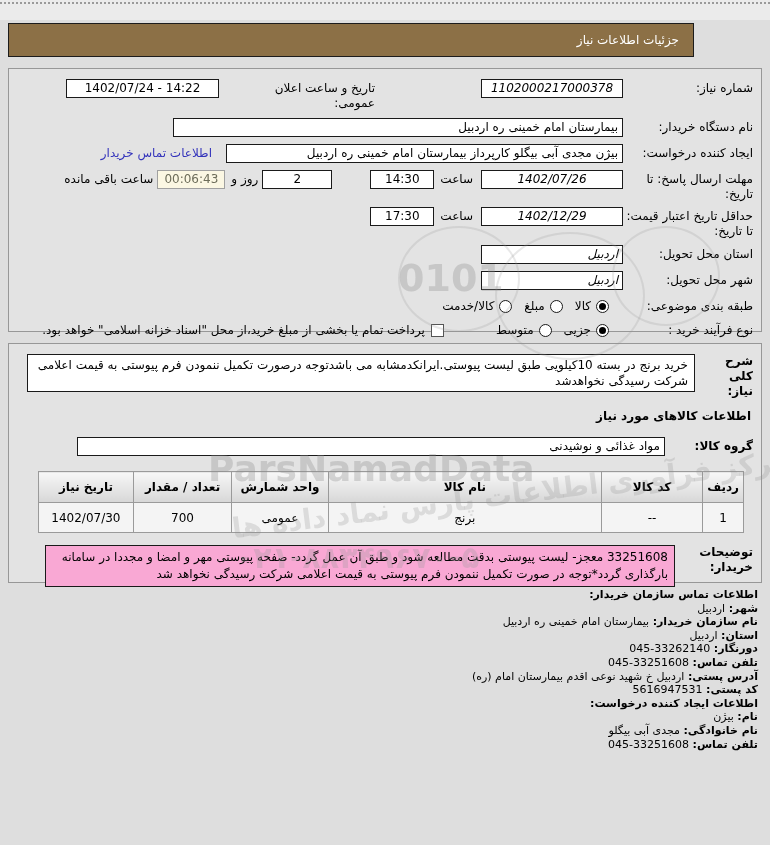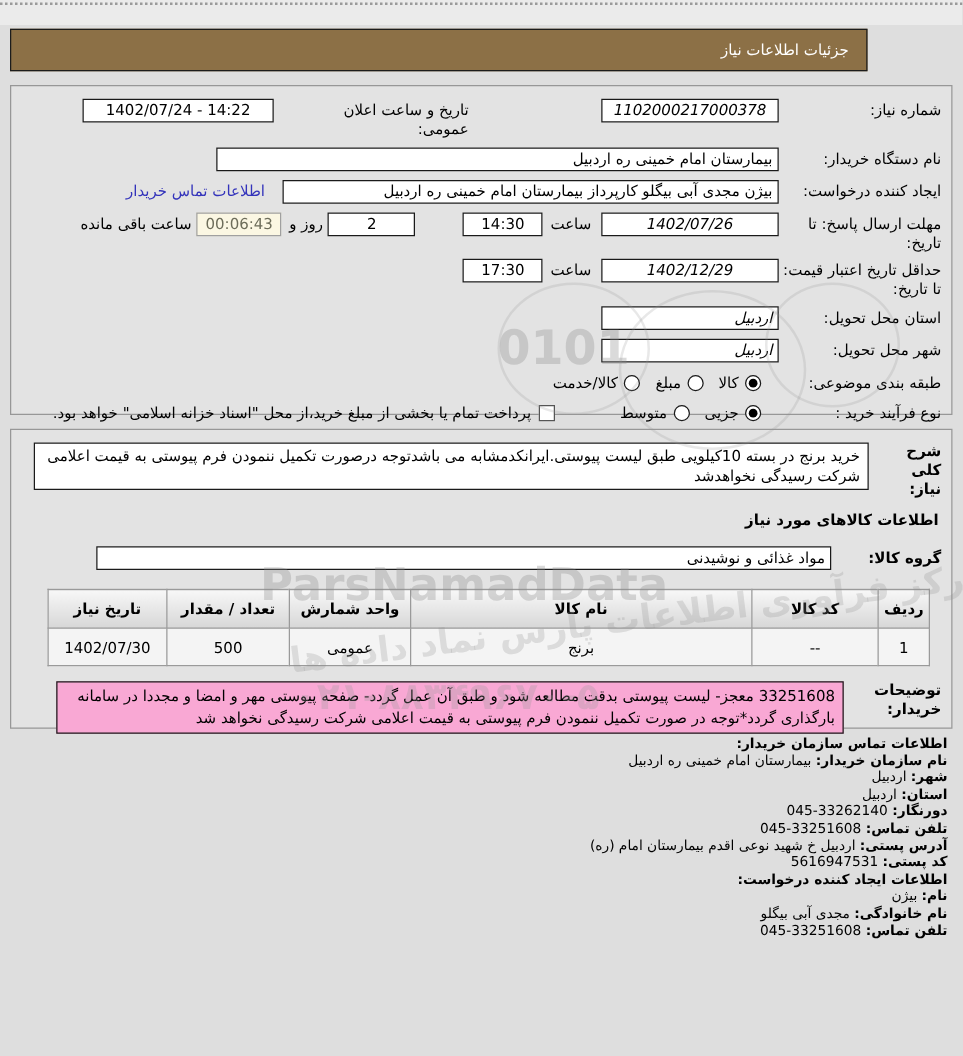--- a/index.html
+++ b/index.html
@@ -214,37 +214,37 @@
         <th class="col-qty">تعداد / مقدار</th>
         <th class="col-date">تاریخ نیاز</th>
       </tr>
     </thead>
     <tbody>
       <tr>
         <td>1</td>
         <td>--</td>
         <td>برنج</td>
         <td>عمومی</td>
-        <td>500</td>
+        <td>700</td>
         <td>1402/07/30</td>
       </tr>
     </tbody>
   </table>
 
   <div class="notes-row">
     <div class="lbl4">توضیحات خریدار:</div>
     <div class="notes-box">33251608 معجز- لیست پیوستی بدقت مطالعه شود و طبق آن عمل گردد- صفحه پیوستی مهر و امضا و مجددا در سامانه بارگذاری گردد*توجه در صورت تکمیل ننمودن فرم پیوستی به قیمت اعلامی شرکت رسیدگی نخواهد شد</div>
   </div>
 
 </div>
 
 <div class="contact">
   <div class="bl">اطلاعات تماس سازمان خریدار:</div>
+  <div><span class="bl">شهر:</span> <span>اردبیل</span></div>
   <div><span class="bl">نام سازمان خریدار:</span> <span>بیمارستان امام خمینی ره اردبیل</span></div>
-  <div><span class="bl">شهر:</span> <span>اردبیل</span></div>
   <div><span class="bl">استان:</span> <span>اردبیل</span></div>
   <div><span class="bl">دورنگار:</span> <span>33262140-045</span></div>
   <div><span class="bl">تلفن تماس:</span> <span>33251608-045</span></div>
   <div><span class="bl">آدرس پستی:</span> <span>اردبیل خ شهید نوعی اقدم بیمارستان امام (ره)</span></div>
   <div><span class="bl">کد پستی:</span> <span>5616947531</span></div>
   <div class="bl">اطلاعات ایجاد کننده درخواست:</div>
   <div><span class="bl">نام:</span> <span>بیژن</span></div>
   <div><span class="bl">نام خانوادگی:</span> <span>مجدی آبی بیگلو</span></div>
   <div><span class="bl">تلفن تماس:</span> <span>33251608-045</span></div>
 </div>

